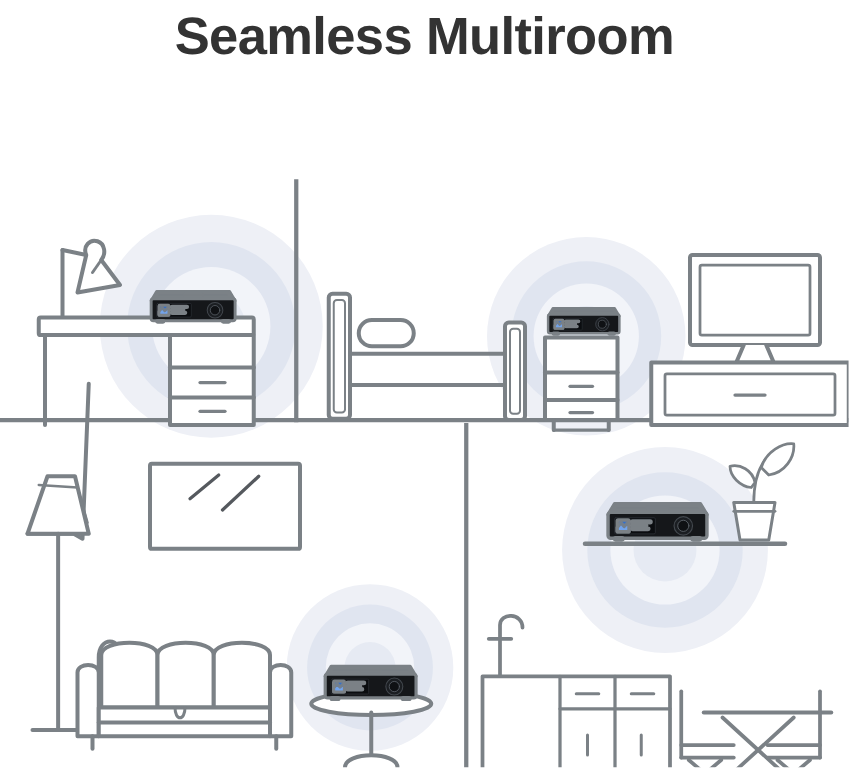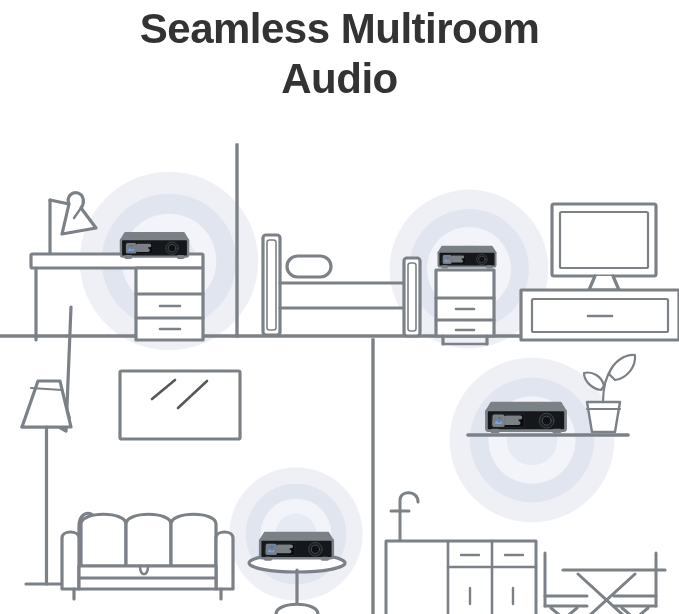--- a/index.html
+++ b/index.html
@@ -53,21 +53,20 @@
     display: block;
   }
 </style>
 </head>
 <body>
 
 <div id="root">
 
   <div id="title-block">
     <div class="title-line">Seamless Multiroom</div>
-    <div class="title-line">Audio</div>
   </div>
 
   <div id="scene">
     <svg class="scene-svg" width="679" height="496" viewBox="0 0 679 496" xmlns="http://www.w3.org/2000/svg">
       <defs>
 
         <symbol id="sym-device" viewBox="0 0 100 50">
 
           <path d="M10 14 L90 14 L96 24 L4 24 Z" fill="#5f646a"></path>
           <path d="M12 15.5 L88 15.5 L92 20 L8 20 Z" fill="#797f85"></path>

